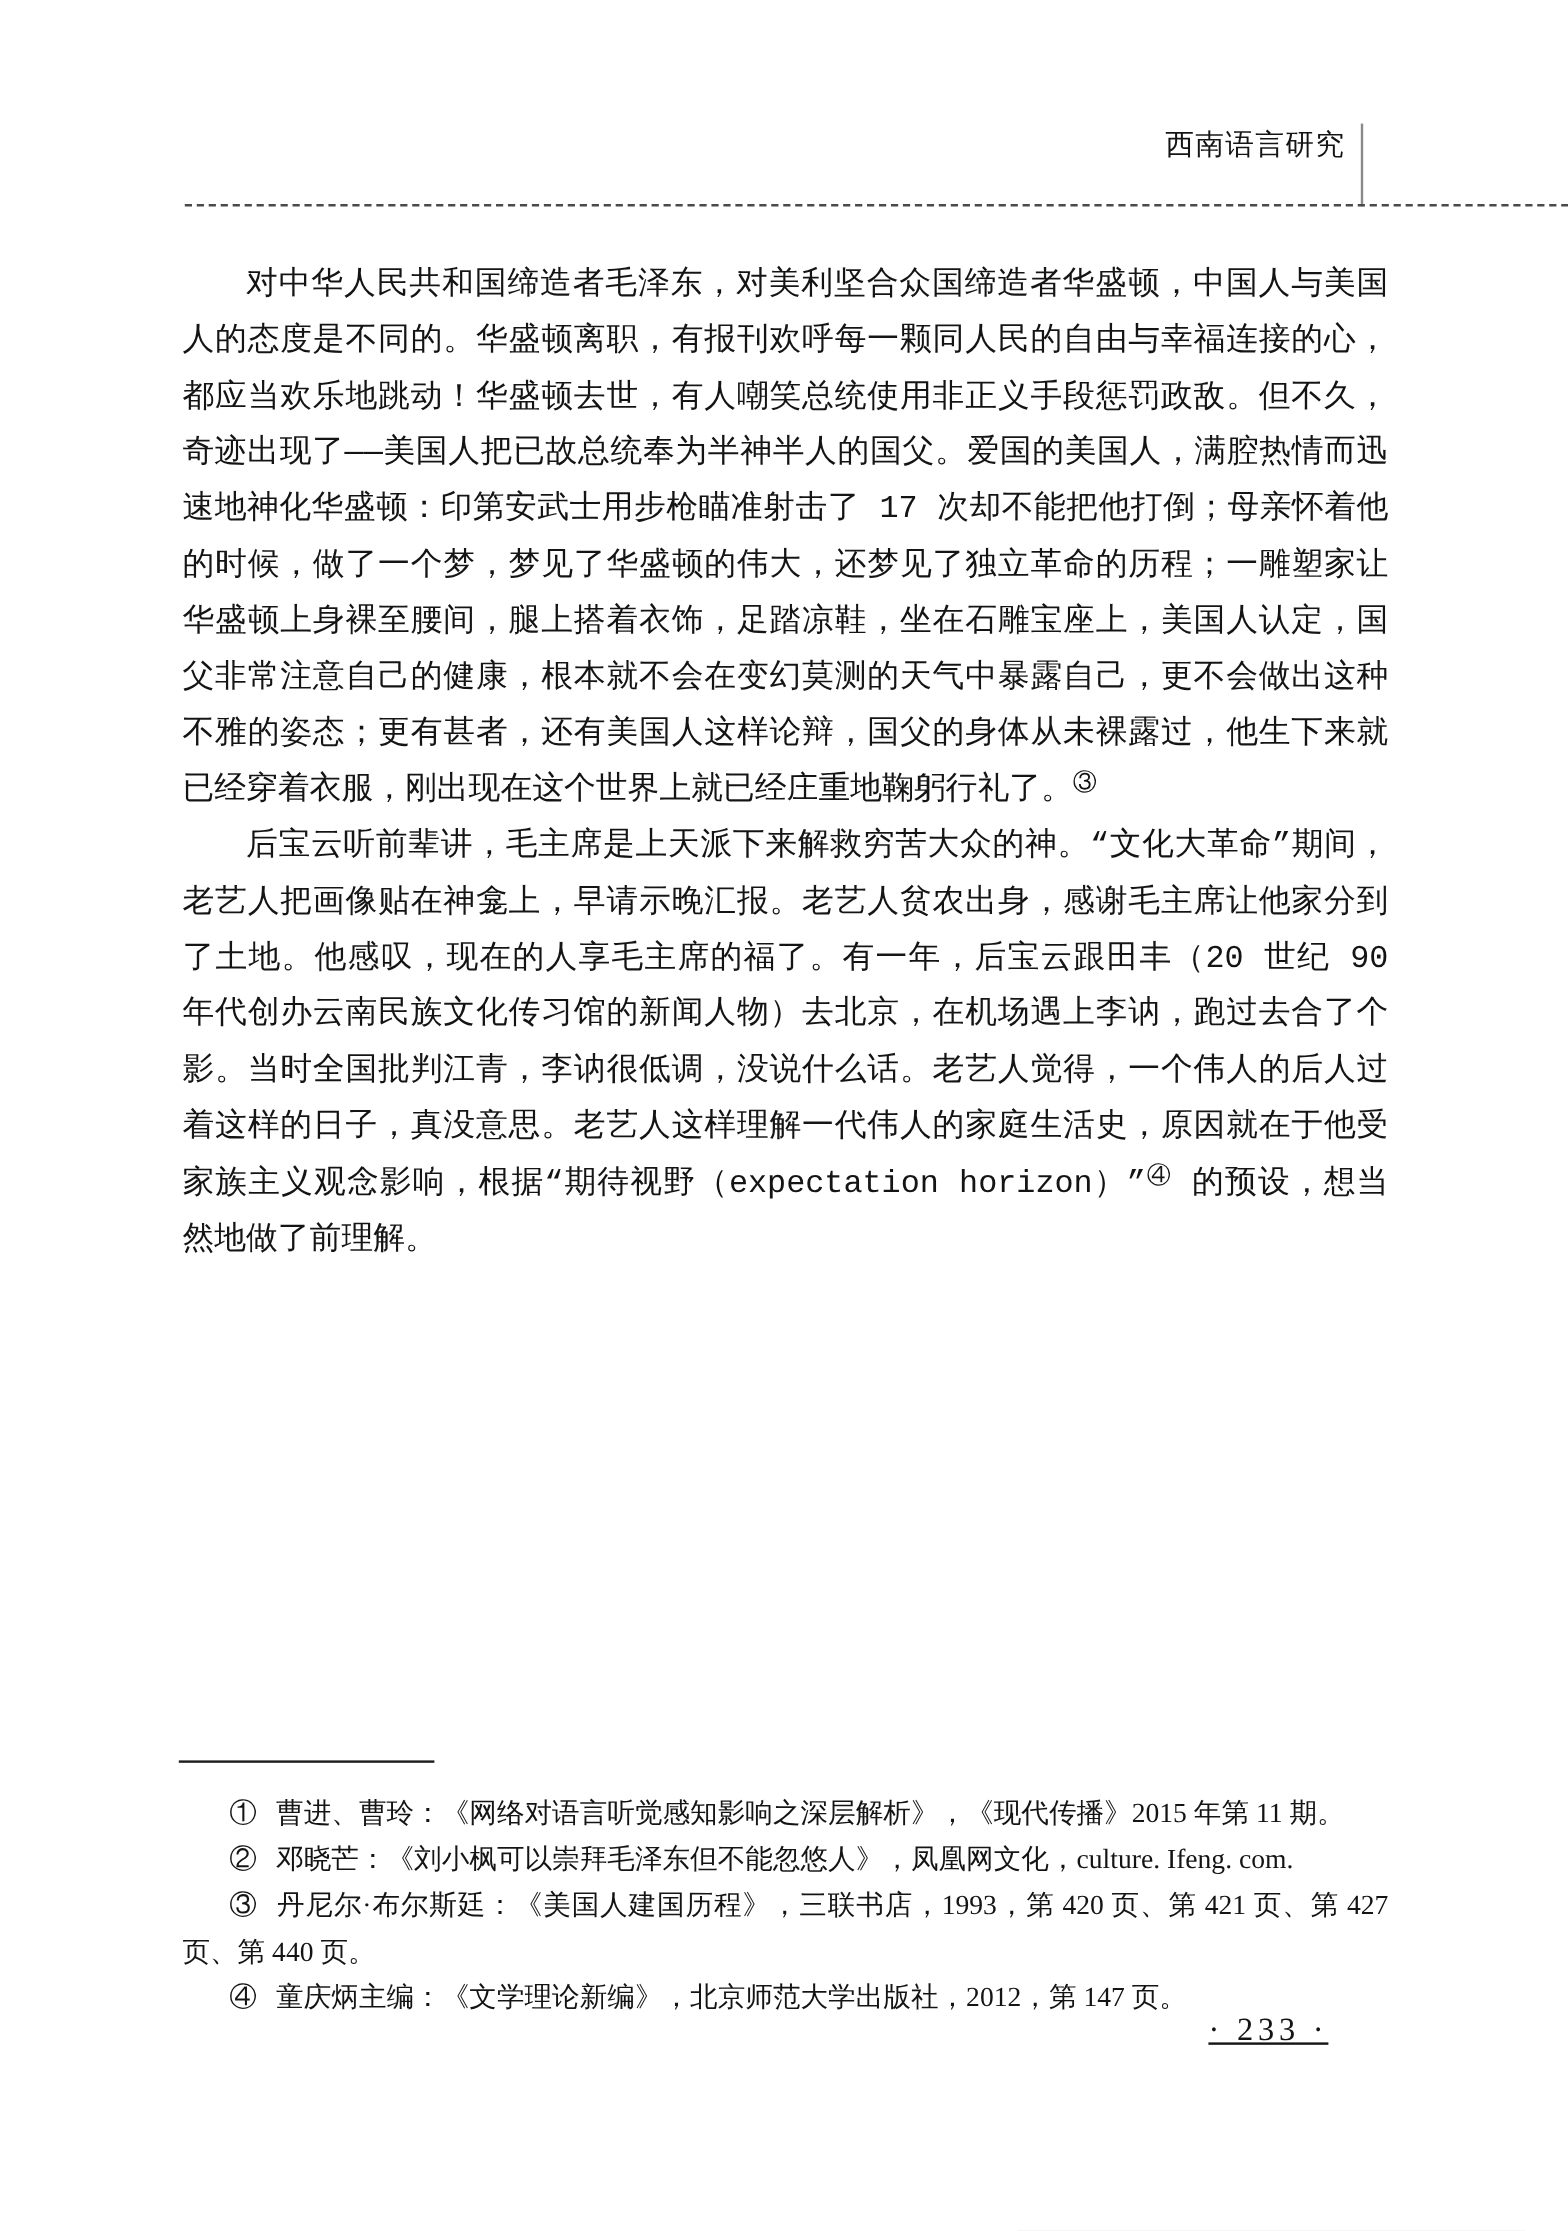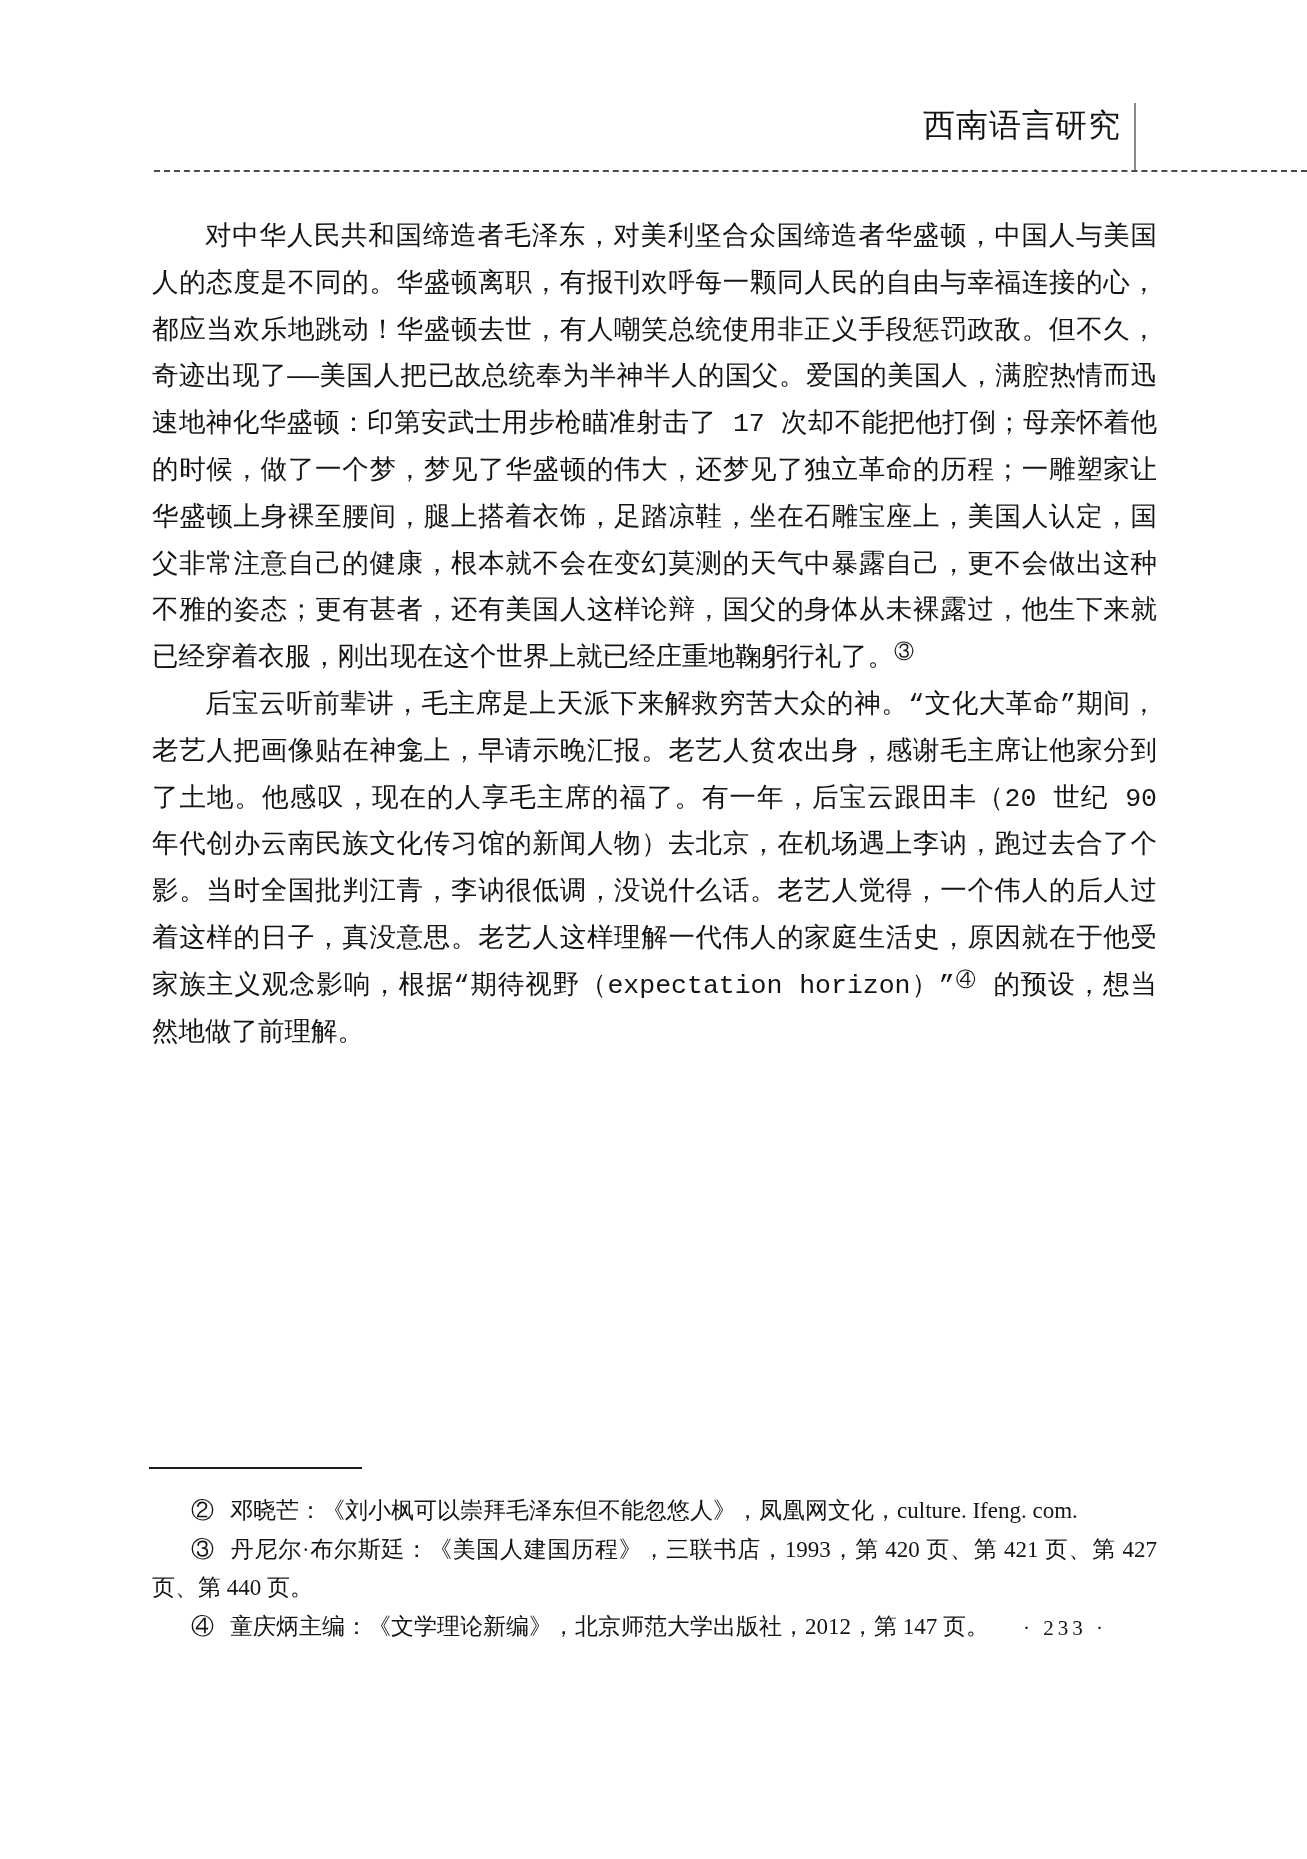--- a/index.html
+++ b/index.html
@@ -8,21 +8,21 @@
     width:1307px; height:1859px;
     margin:0 auto;
     background:#ffffff;
     font-family:"Liberation Serif","DejaVu Serif",serif;
     color:#141414;
     overflow:hidden;
   }
   .header-title {
     position:absolute;
     top:104px; right:186px;
-    font-size:32px;
+    font-size:24px;
     letter-spacing:1px;
     white-space:nowrap;
   }
   .header-rule {
     position:absolute;
     top:103px; left:1134px;
     width:0; height:69px;
     border-left:2px solid #8a8a8a;
   }
   .header-dash {
@@ -56,24 +56,25 @@
     top:1492px; left:152px; width:1005px;
     font-size:23px;
     line-height:38.5px;
     text-align:justify;
     text-justify:inter-ideograph;
   }
   .footnotes p { margin:0; padding:0; text-indent:1.7em; }
   .fn-marker { margin-right:16px; }
   .page-number {
     position:absolute;
-    top:1616px; right:200px;
-    font-size:21px;
+    top:1676px; right:200px;
+    font-size:27px;
     letter-spacing:4px;
     white-space:nowrap;
+    text-decoration:underline;
   }
 </style>
 </head>
 <body>
 
 <div class="page">
 
   <div class="header-title">西南语言研究</div>
 
   <div class="header-rule"></div>
@@ -81,20 +82,21 @@
   <div class="header-dash"></div>
 
   <div class="body-text">
       <p class="para indent"><span>对中华人民共和国缔造者毛泽东，对美利坚合众国缔造者华盛顿，中国人与美国人的态度是不同的。华盛顿离职，有报刊欢呼每一颗同人民的自由与幸福连接的心，都应当欢乐地跳动！华盛顿去世，有人嘲笑总统使用非正义手段惩罚政敌。但不久，奇迹出现了——美国人把已故总统奉为半神半人的国父。爱国的美国人，满腔热情而迅速地神化华盛顿：印第安武士用步枪瞄准射击了 17 次却不能把他打倒；母亲怀着他的时候，做了一个梦，梦见了华盛顿的伟大，还梦见了独立革命的历程；一雕塑家让华盛顿上身裸至腰间，腿上搭着衣饰，足踏凉鞋，坐在石雕宝座上，美国人认定，国父非常注意自己的健康，根本就不会在变幻莫测的天气中暴露自己，更不会做出这种不雅的姿态；更有甚者，还有美国人这样论辩，国父的身体从未裸露过，他生下来就已经穿着衣服，刚出现在这个世界上就已经庄重地鞠躬行礼了。</span><span class="supnum">③</span></p>
       <p class="para indent"><span>后宝云听前辈讲，毛主席是上天派下来解救穷苦大众的神。“文化大革命”期间，老艺人把画像贴在神龛上，早请示晚汇报。老艺人贫农出身，感谢毛主席让他家分到了土地。他感叹，现在的人享毛主席的福了。有一年，后宝云跟田丰（20 世纪 90 年代创办云南民族文化传习馆的新闻人物）去北京，在机场遇上李讷，跑过去合了个影。当时全国批判江青，李讷很低调，没说什么话。老艺人觉得，一个伟人的后人过着这样的日子，真没意思。老艺人这样理解一代伟人的家庭生活史，原因就在于他受家族主义观念影响，根据“期待视野（expectation horizon）”</span><span class="supnum">④</span><span> 的预设，想当然地做了前理解。</span></p>
     </div>
 
   <div class="footnote-sep"></div>
 
   <div class="footnotes">
+      <p><span class="fn-marker">①</span><span>曹进、曹玲：《网络对语言听觉感知影响之深层解析》，《现代传播》2015 年第 11 期。</span></p>
       <p><span class="fn-marker">②</span><span>邓晓芒：《刘小枫可以崇拜毛泽东但不能忽悠人》，凤凰网文化，culture. Ifeng. com.</span></p>
       <p><span class="fn-marker">③</span><span>丹尼尔·布尔斯廷：《美国人建国历程》，三联书店，1993，第 420 页、第 421 页、第 427 页、第 440 页。</span></p>
       <p><span class="fn-marker">④</span><span>童庆炳主编：《文学理论新编》，北京师范大学出版社，2012，第 147 页。</span></p>
     </div>
 
   <div class="page-number">· 233 ·</div>
 
 </div>
 
 </body></html>

